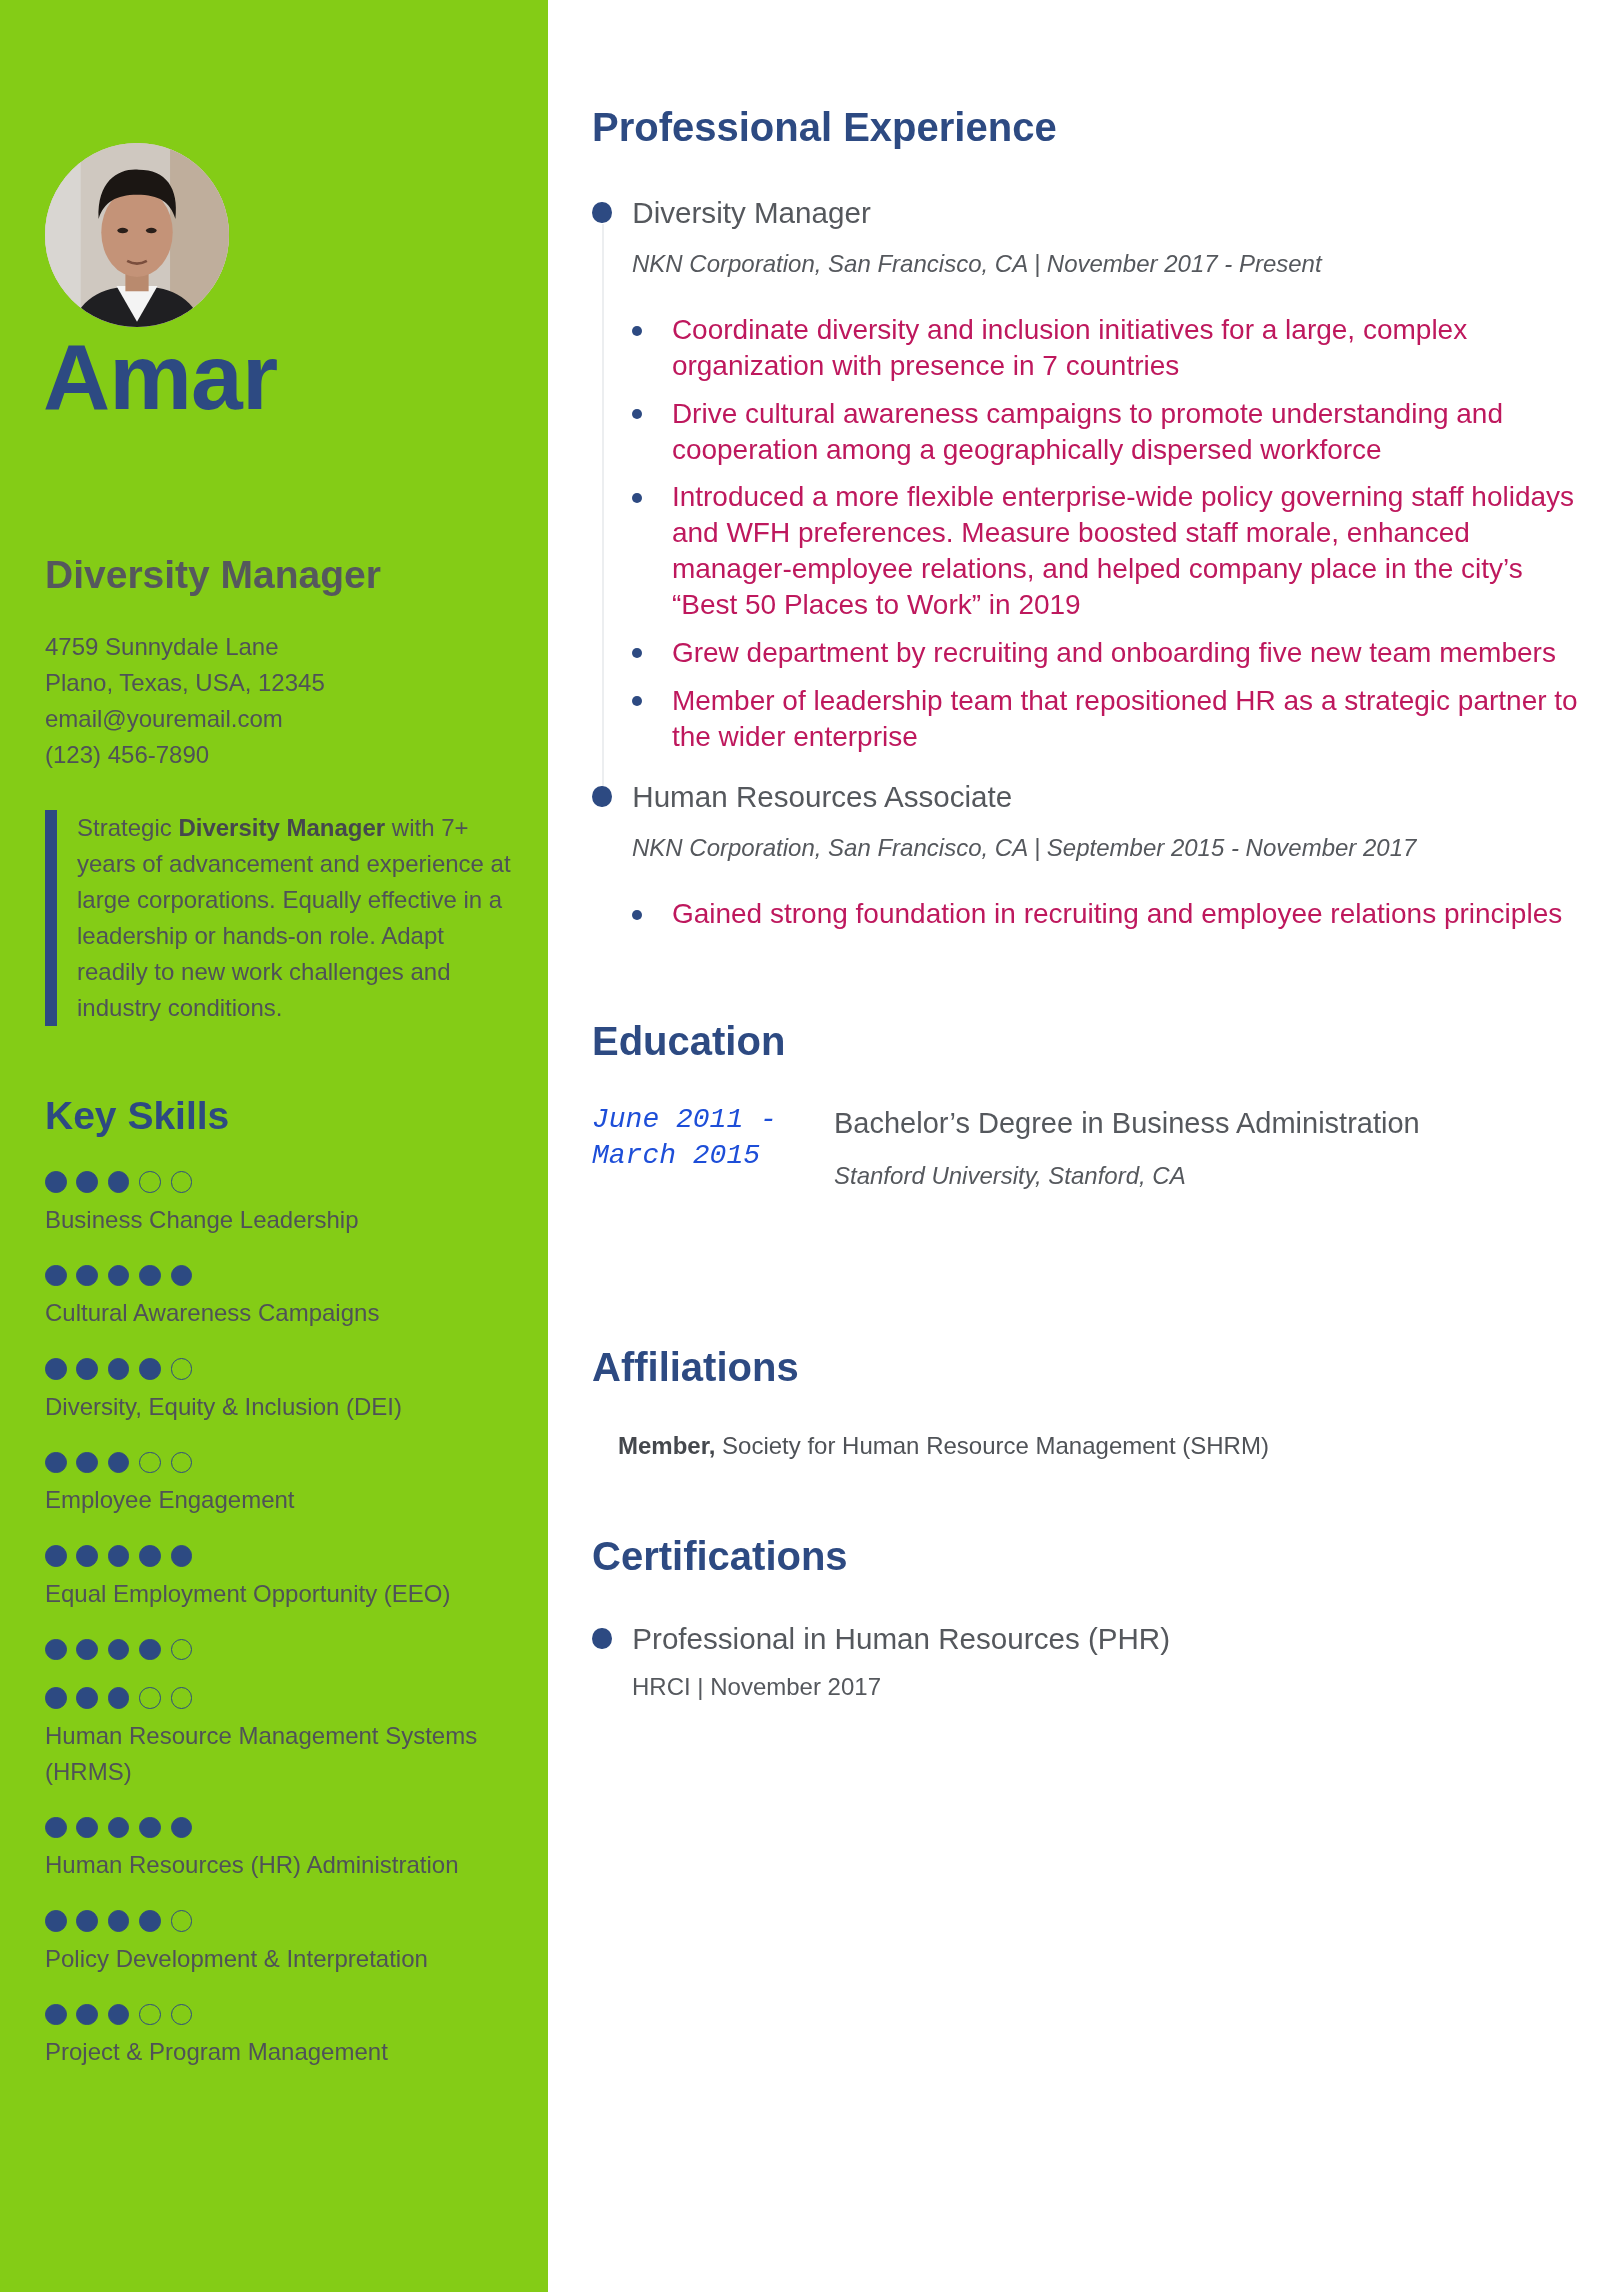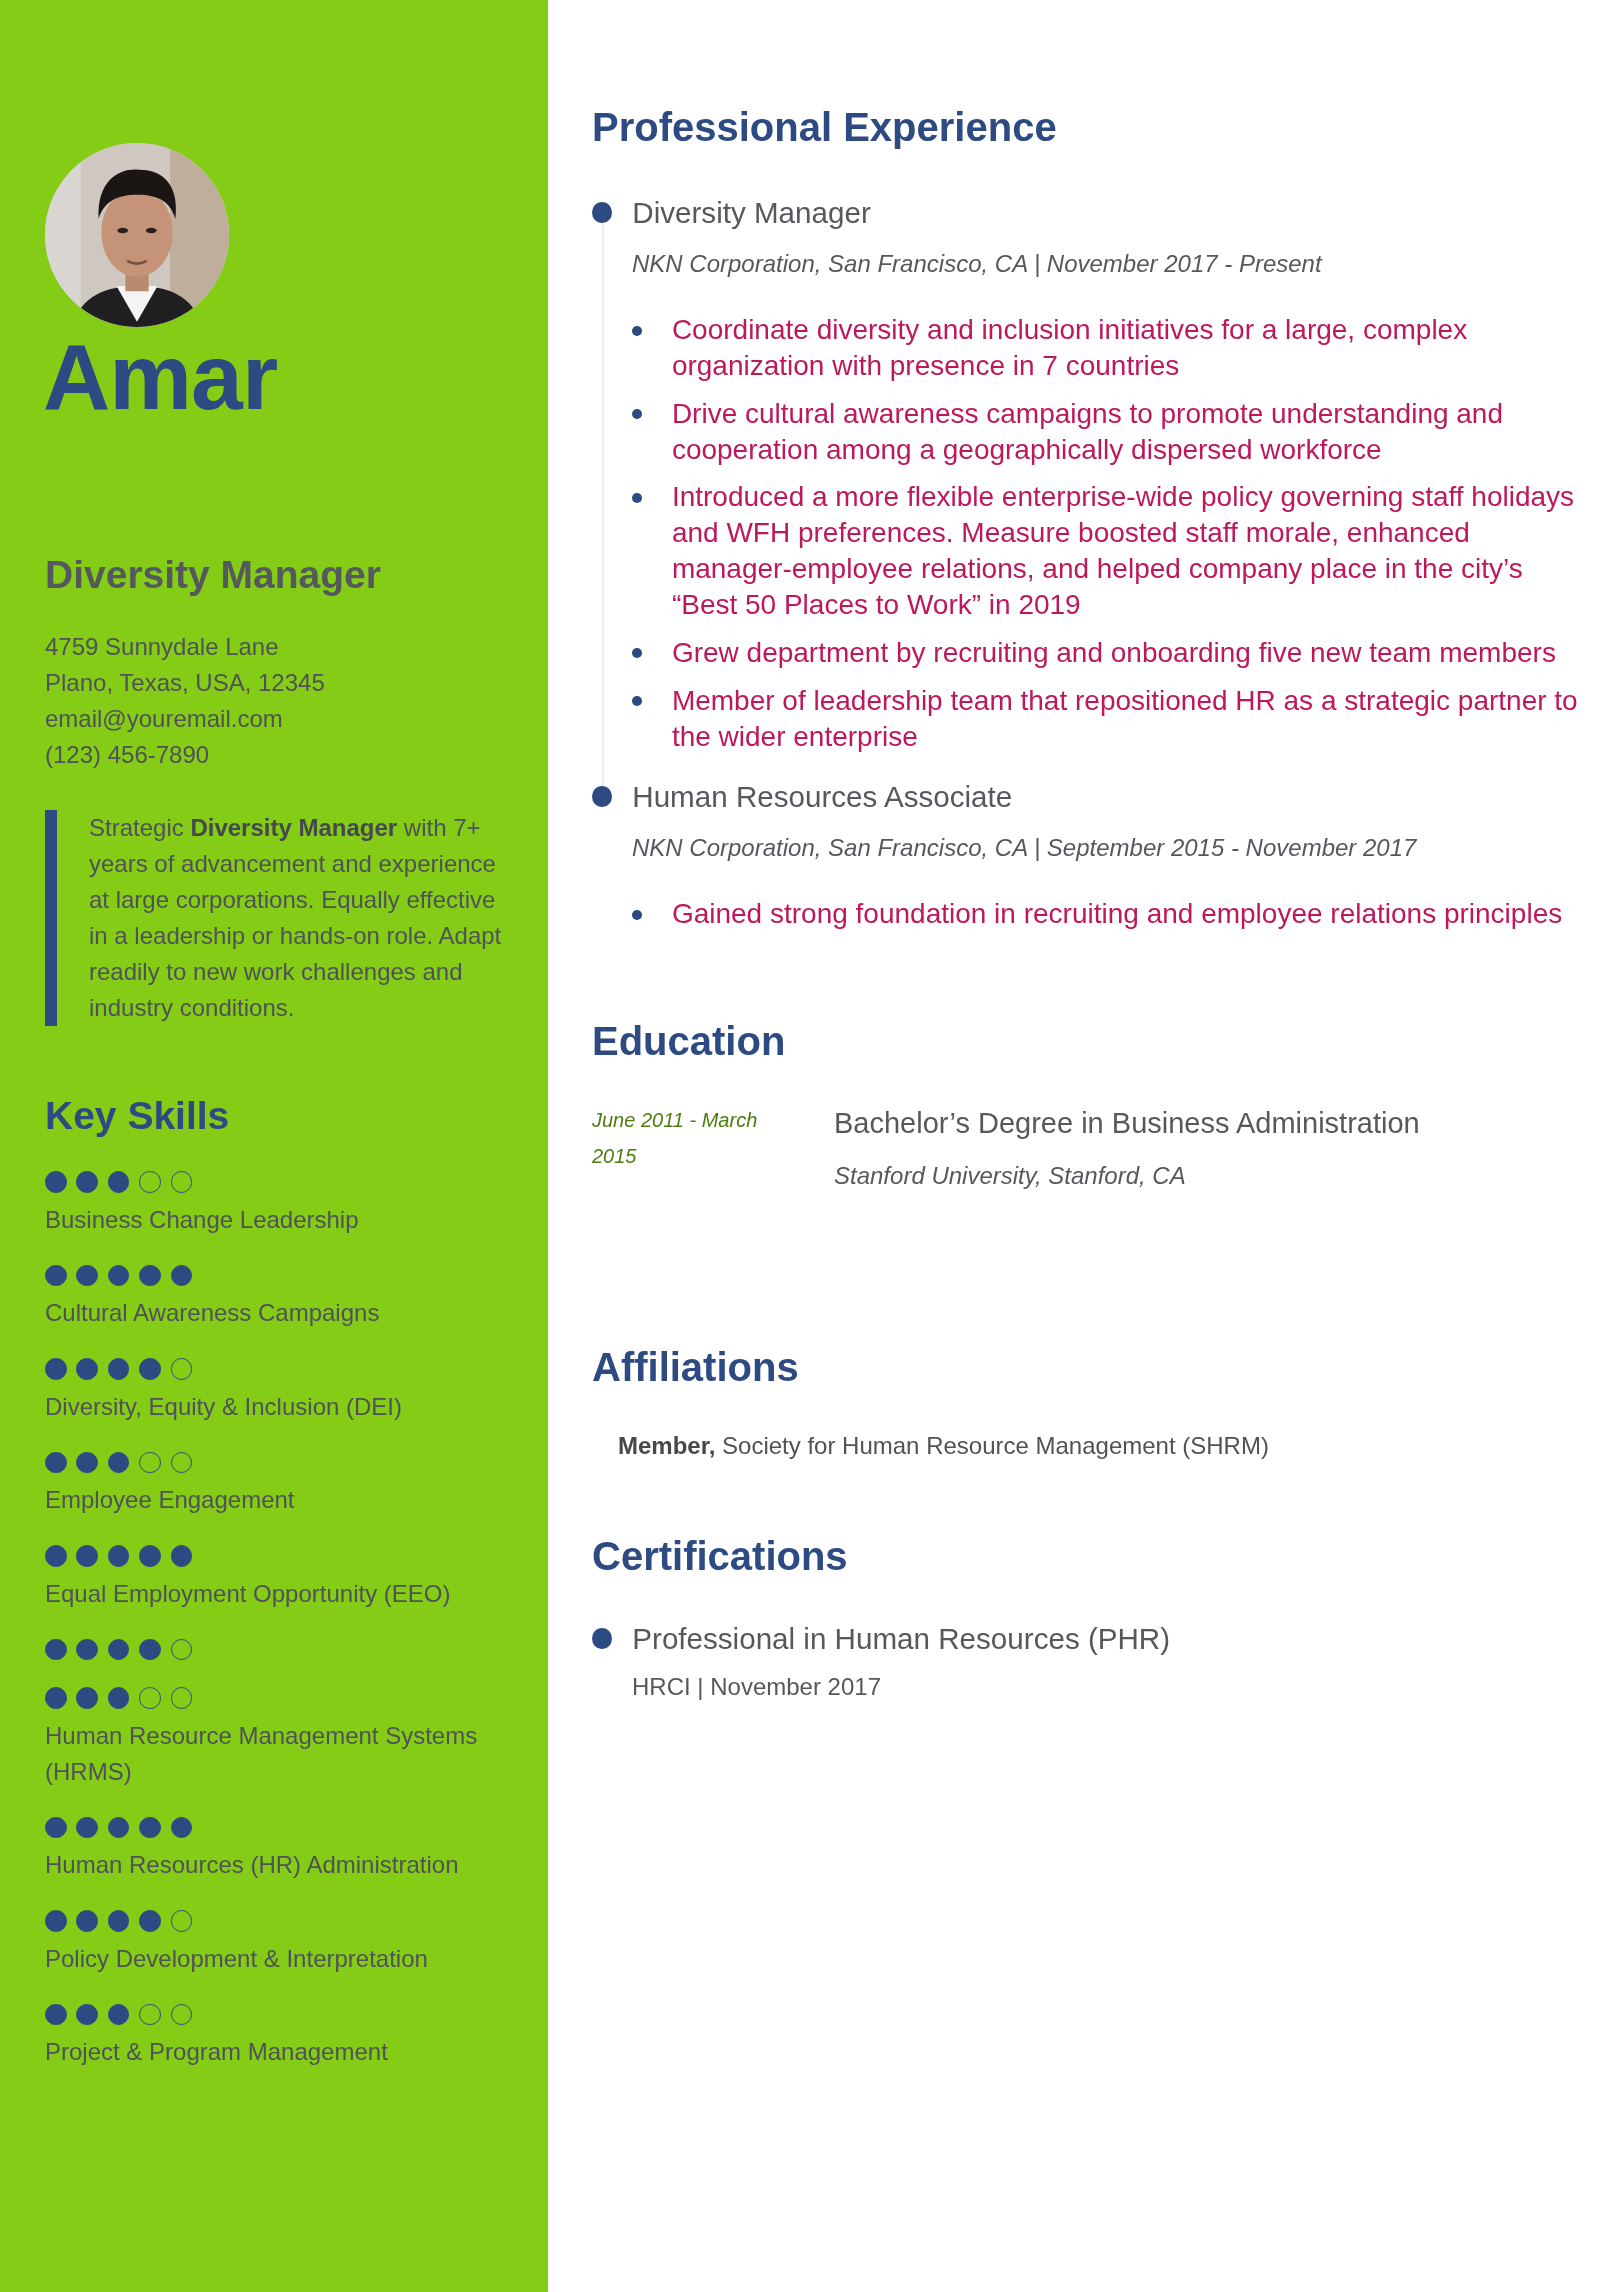--- a/index.html
+++ b/index.html
@@ -32,21 +32,21 @@
     position: absolute; left: 45px; top: 550px; font-size: 39px; font-weight: 700;
     color: #55585d; line-height: 50px;
   }
   .contact {
     position: absolute; left: 45px; top: 629px; font-size: 24px; line-height: 36px; color: #4f5257;
   }
   .contact div { white-space: nowrap; }
 
   .summary {
     position: absolute; left: 45px; top: 810px; width: 466px;
-    border-left: 12.5px solid #2d4a82; padding-left: 32px;
+    border-left: 12.5px solid #2d4a82; padding-left: 20px;
     font-size: 24px; line-height: 36px; color: #4f5257;
   }
   .summary b { font-weight: 700; color: #45484d; }
 
   .skills-title {
     position: absolute; left: 45px; top: 1091px; font-size: 39px; font-weight: 700;
     color: #2d4a82; line-height: 50px;
   }
   .skills { position: absolute; left: 45px; top: 1171px; width: 484px; }
   .skill { margin-bottom: 27px; }
@@ -68,21 +68,21 @@
   .job-title { font-size: 29.6px; color: #55585d; white-space: nowrap; }
   .job-meta {
     margin-left: 40px; margin-top: 14.3px; font-size: 24px; font-style: italic; color: #55585d; line-height: 36px;
   }
   .bullets { margin-left: 40px; margin-top: 30px; }
   .bullet { display: flex; margin-bottom: 11.6px; }
   .bullet-dot { width: 9.9px; height: 9.9px; border-radius: 50%; background: #2d4a82; margin-top: 13.4px; margin-right: 30px; flex: none; }
   .bullet-text { font-size: 28px; line-height: 36px; color: #be185d; }
 
   .edu { position: absolute; left: 44px; top: 1102px; width: 1003px; display: flex; }
-  .edu-dates { width: 242px; font-size: 20px; font-style: italic; color: #4d7c0f; line-height: 36px; padding-right: 27px; }
+  .edu-dates { width: 242px; font-size: 28px; font-style: italic; color: #1d4ed8; line-height: 36px; padding-right: 27px; font-family: Liberation Mono, monospace; }
   .edu-body { flex: 1; }
   .edu-degree { font-size: 29px; color: #55585d; line-height: 43px; }
   .edu-school { font-size: 24px; font-style: italic; color: #55585d; line-height: 36px; margin-top: 12.5px; }
 
   .affil { position: absolute; left: 40px; top: 1428px; font-size: 24px; color: #4f5257; line-height: 36px; margin-left: 30px; }
   .affil b { font-weight: 700; color: #45484d; }
 
   .cert { position: absolute; left: 44px; top: 1619px; }
   .cert-head { display: flex; align-items: center; height: 39px; }
   .cert-title { font-size: 29.6px; color: #55585d; white-space: nowrap; }

